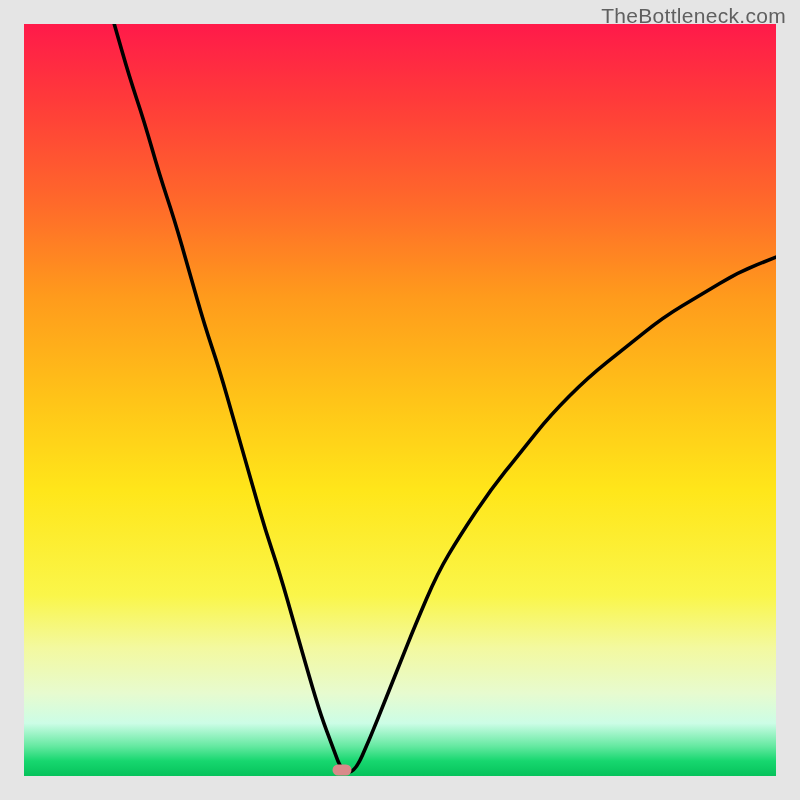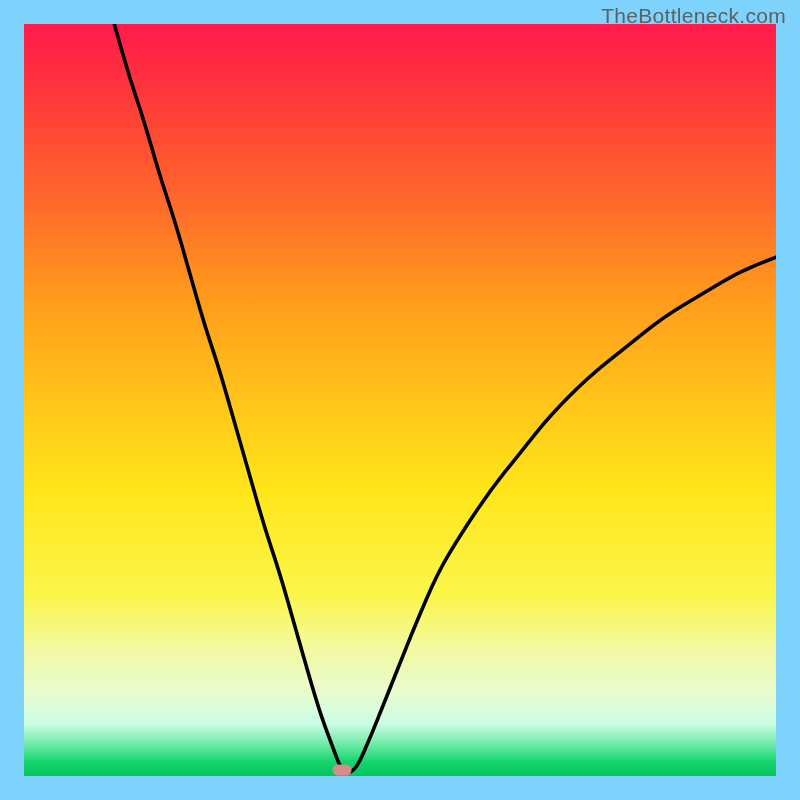--- a/index.html
+++ b/index.html
@@ -8,21 +8,21 @@
     width: 800px;
     height: 800px;
     background: #000;
     font-family: Arial, Helvetica, sans-serif;
     overflow: hidden;
   }
   .frame {
     position: relative;
     width: 800px;
     height: 800px;
-    background: #7dd3fc;
+    background: #e5e5e5;
     text-decoration: underline;
   }
   .watermark {
     position: absolute;
     top: 4px;
     right: 14px;
     color: #606060;
     font-size: 21px;
     letter-spacing: 0.3px;
     font-weight: 400;

